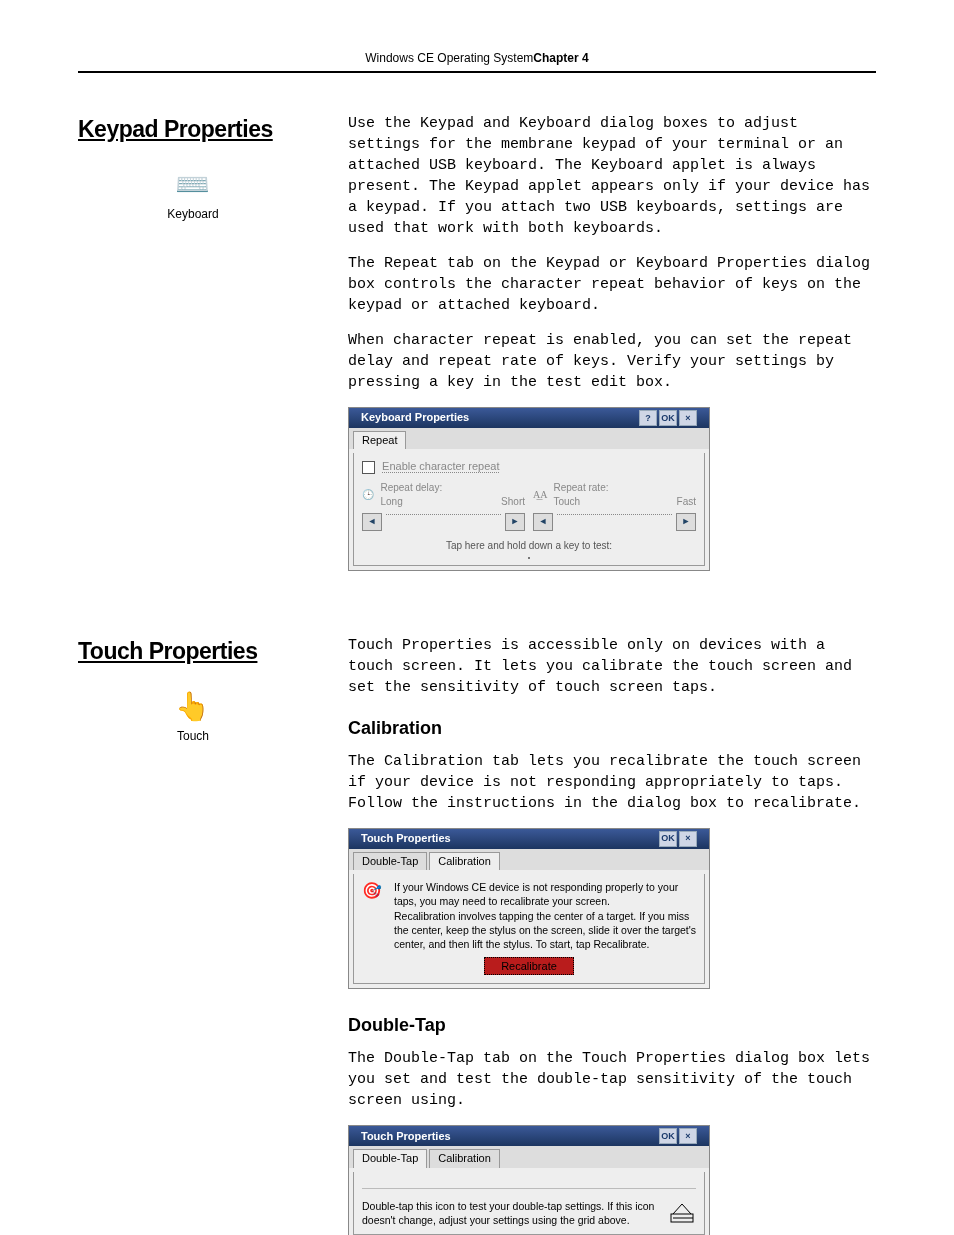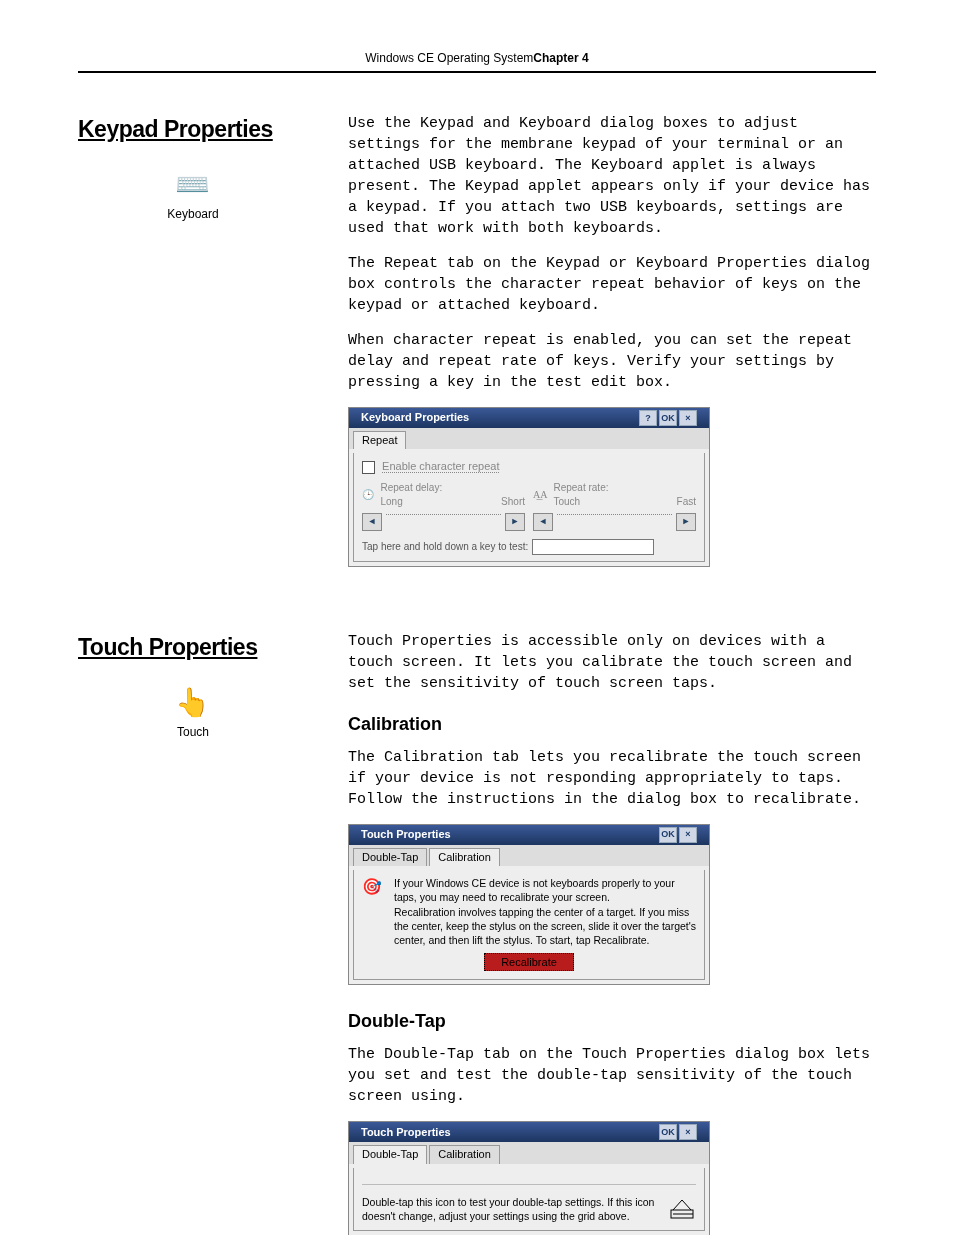--- a/index.html
+++ b/index.html
@@ -62,21 +62,21 @@
   .tab.inactive { background:#ddd; }
   .panel { background:#eee; border:1px solid #999; margin:4px 4px 4px 4px; border-top:none; padding:6px 8px; font-size:11px;}
   .chk { display:inline-block; width:11px; height:11px; border:1px solid #555; background:#fff; vertical-align:middle; margin-right:4px;}
   .sliders { display:flex; gap:8px; margin-top:6px; }
   .sliderblk { flex:1; }
   .sliderlabel { color:#888; font-size:10px; display:flex; align-items:center; gap:6px;}
   .sliderlabel .range { display:flex; justify-content:space-between; flex:1;}
   .slidertrack { display:flex; align-items:center; gap:4px; margin-top:4px;}
   .arrowbtn { width:18px; height:16px; border:1px solid #888; background:#ddd; display:flex; align-items:center; justify-content:center; font-size:9px; color:#246;}
   .track { flex:1; height:14px; border-top:1px dotted #888; position:relative;}
-  .testline { margin-top:8px; color:#555; font-size:10px; display:flex; align-items:center; gap:4px;}
+  .testline { margin-top:8px; color:#555; font-size:10px; display:flex; align-items:center; gap:4px;flex-direction:column;}
   .testbox { border:1px solid #777; background:#fff; height:14px; flex:1; max-width:120px;}
   .calitxt { font-size:10.5px; color:#000; line-height:1.35; }
   .recalbtn { border:1px dotted #000; padding:2px 16px; margin:6px auto 2px auto; display:block; width:fit-content; background:#b91c1c; font-size:11px;}
   .grid-icon { width:28px; height:28px; background:
      repeating-linear-gradient(0deg,#000 0 4px,#fff 4px 8px),
      repeating-linear-gradient(90deg,#000 0 4px,#fff 4px 8px);
      background-blend-mode: multiply; float:right; margin-left:10px;}
   .dbl-icon { width:28px; height:28px; float:right; margin-left:10px; display:flex; align-items:center; justify-content:center;}
   .hr-thin { border:none; border-top:1px solid #bbb; margin:10px 0;}
   .row-block { margin-bottom: 40px; }
@@ -190,21 +190,21 @@
         </div>
       </div>
       <div class="tabstrip">
         <div class="tab inactive">Double-Tap</div>
         <div class="tab">Calibration</div>
       </div>
       <div class="panel">
         <div class="calrow">
           <div class="ic">🎯</div>
           <div style="flex:1">
-            <div class="calitxt">If your Windows CE device is not keyboards properly to your taps, you may need to recalibrate your screen.</div>
+            <div class="calitxt">If your Windows CE device is not responding properly to your taps, you may need to recalibrate your screen.</div>
             <div class="calitxt">Recalibration involves tapping the center of a target. If you miss the center, keep the stylus on the screen, slide it over the target's center, and then lift the stylus. To start, tap Recalibrate.</div>
           </div>
         </div>
         <button class="recalbtn">Recalibrate</button>
       </div>
     </div>
 
     <h2 class="subtitle">Double-Tap</h2>
     <p class="body">The Double-Tap tab on the Touch Properties dialog box lets you set and test the double-tap sensitivity of the touch screen using.</p>
 

